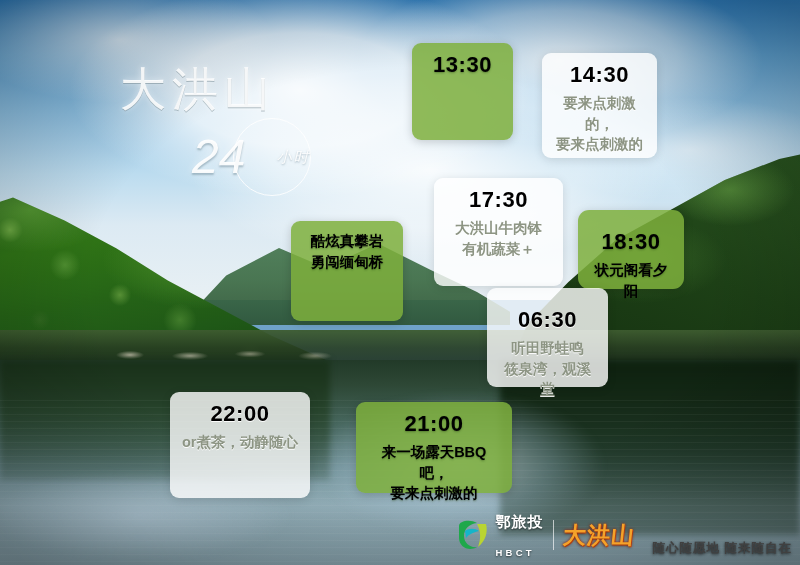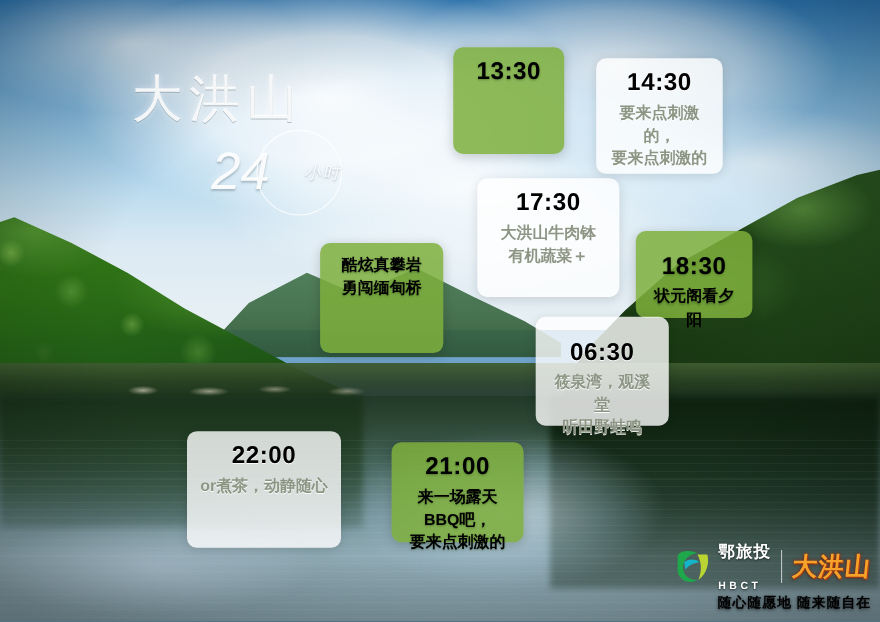--- a/index.html
+++ b/index.html
@@ -167,38 +167,38 @@
     background:rgba(255,255,255,.80);
     color:#8d9584;
     text-shadow:0 1px 0 rgba(255,255,255,.9);
     box-shadow:0 2px 10px rgba(0,0,0,.12);
   }
   .card.white .time{color:#000000;}
 
   
   .footer{
     position:absolute;right:8px;bottom:8px;
-    display:flex;flex-direction:column;align-items:flex-end;gap:3px;
+    display:flex;flex-direction:row;align-items:flex-end;gap:18px;
   }
   .logo-row{display:flex;align-items:center;gap:9px;}
   .hbct{display:flex;align-items:center;gap:6px;}
   .hbct-mark{width:34px;height:34px;position:relative;}
   .hbct-text{line-height:1;color:#ffffff;text-shadow:0 1px 2px rgba(0,0,0,.6);}
   .hbct-cn{font-size:15px;font-weight:700;letter-spacing:1px;}
   .hbct-en{font-size:9.5px;font-weight:700;letter-spacing:3.2px;margin-top:19px;}
   .divider{width:1px;height:30px;background:rgba(255,255,255,.65);}
   .dhs-logo{
     font-size:23px;font-weight:700;letter-spacing:1px;
     color:#f4a22a;
     text-shadow:0 0 3px rgba(180,40,10,.9), 0 1px 3px rgba(0,0,0,.55), 1px 1px 0 #e05a14;
     transform:skewX(-6deg);
     font-family:"Liberation Serif","DejaVu Serif",serif;
   }
   .tagline{
-    font-size:12.5px;font-weight:700;letter-spacing:1px;color:#000000;
+    font-size:12.5px;font-weight:700;letter-spacing:1px;color:#404040;
     text-shadow:0 1px 3px rgba(0,0,0,.75);
   }
 </style>
 </head>
 <body>
 
 <div id="poster">
 
   <div class="bg-layer sky"></div>
   <div class="hill-mid"></div>
@@ -237,44 +237,44 @@
     </div>
   </div>
 
   <div class="card green" style="left:291px;top:221px;width:112px;height:100px;">
     <div class="desc">
       <span>酷炫真攀岩</span>
       <span>勇闯缅甸桥</span>
     </div>
   </div>
 
-  <div class="card white" style="left:434px;top:162px;width:129px;height:108px;">
+  <div class="card white" style="left:434px;top:178px;width:129px;height:108px;">
     <div class="time">17:30</div>
     <div class="desc">
       <span>大洪山牛肉钵</span>
       <span>有机蔬菜＋</span>
     </div>
   </div>
 
-  <div class="card green" style="left:578px;top:210px;width:106px;height:79px;padding-top:20px;">
+  <div class="card green" style="left:578px;top:210px;width:106px;height:79px;padding-top:20px;border-radius:11px;">
     <div class="time">18:30</div>
     <div class="desc">
       <span>状元阁看夕阳</span>
     </div>
   </div>
 
   <div class="card white" style="left:487px;top:288px;width:121px;height:99px;padding-top:20px;">
     <div class="time">06:30</div>
     <div class="desc">
+      <span>听田野蛙鸣</span>
       <span>筱泉湾，观溪堂</span>
-      <span>听田野蛙鸣</span>
-    </div>
-  </div>
-
-  <div class="card green" style="left:356px;top:402px;width:120px;height:91px;">
+    </div>
+  </div>
+
+  <div class="card green" style="left:356px;top:402px;width:156px;height:91px;">
     <div class="time">21:00</div>
     <div class="desc">
       <span>来一场露天BBQ吧，</span>
       <span>要来点刺激的</span>
     </div>
   </div>
 
   <div class="card white" style="left:170px;top:392px;width:140px;height:106px;">
     <div class="time">22:00</div>
     <div class="desc">

